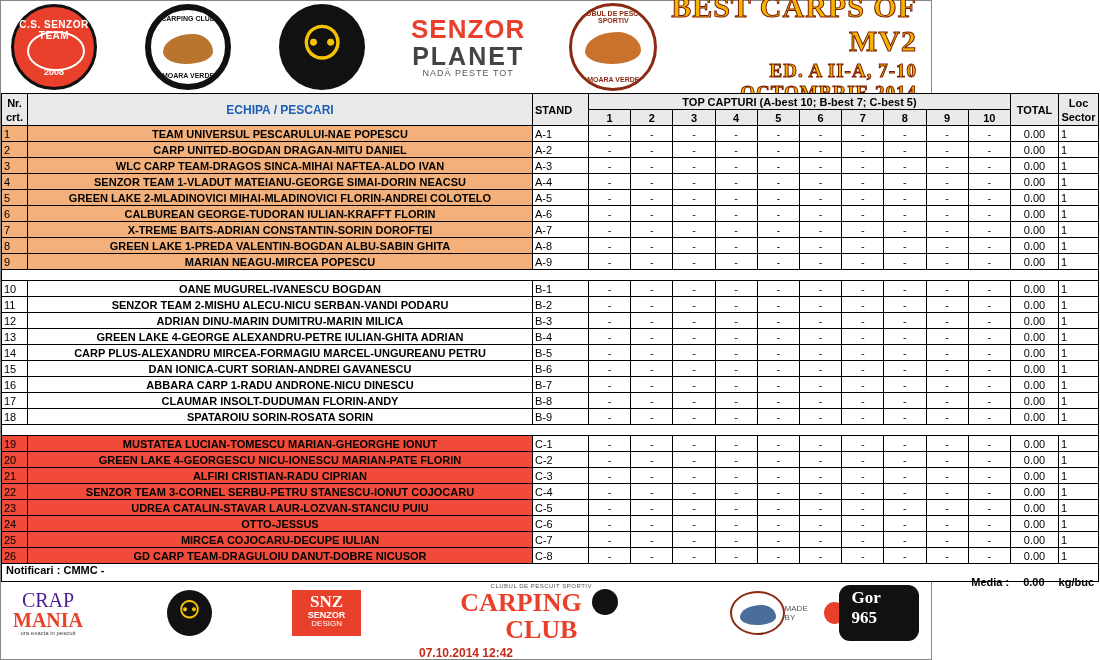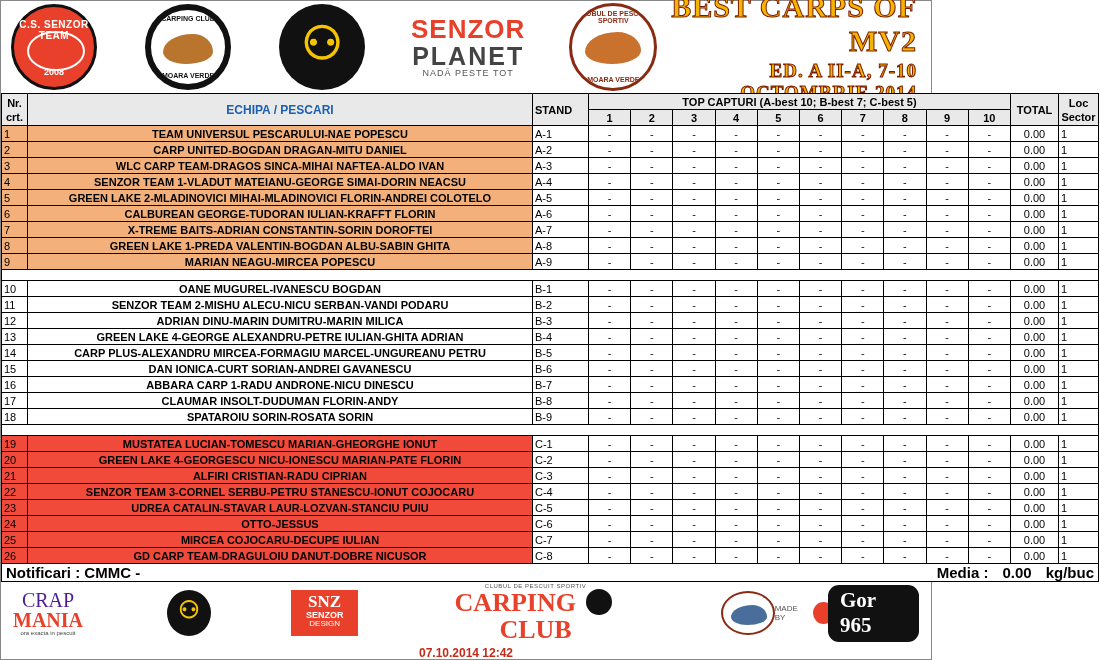--- a/index.html
+++ b/index.html
@@ -227,28 +227,29 @@
     background: #ffffff;
     height: 11px; border-left: 1px solid #000; border-right: 1px solid #000;
     border-top: 1px solid #000; border-bottom: 1px solid #000;
   }
   td.team-name { font-weight: bold; font-size: 11px; color: #000; }
   td.dash { color: #111; }
 
   
   .notif-bar {
     position: relative; z-index: 10;
-    display: flex; align-items: flex-end;
+    display: flex; align-items: flex-start;
     height: 18px;
-    font-size: 15px; font-weight: bold;
+    font-size: 11px; font-weight: bold;
     padding: 0 4px;
     border-left: 1px solid #000; border-right: 1px solid #000;
     border-bottom: 1px solid #000;
     width: 1098px;
     background: #fff;
+    flex-direction: column;
   }
   .notif-bar .right { margin-left: auto; display: flex; gap: 14px; }
 
   
   .sponsors {
     position: relative; z-index: 10;
     height: 62px;
     display: flex; align-items: center;
     background: #fff;
     padding: 0 12px;
@@ -285,22 +286,22 @@
     background: #fff; border: 2px solid #8a2a12; position: relative;
   }
   .sp-mv2 .f {
     position: absolute; left: 8px; top: 12px; width: 36px; height: 20px;
     background: #4a6e9c; border-radius: 60% 40% 55% 45% / 60% 60% 40% 40%;
   }
   .sp-gor { margin-left: auto; display: flex; align-items: center; }
   .sp-gor .made { font-size: 8px; color: #555; margin-right: 4px; }
   .sp-gor .dot { width: 22px; height: 22px; border-radius: 50%; background:#e8402a; margin-right: -6px; }
   .sp-gor .pill {
-    background: #111; color: #fff; font-weight: bold; font-size: 21px;
-    padding: 3px 10px 4px 12px; border-radius: 11px;
+    background: #111; color: #fff; font-weight: bold; font-size: 17px;
+    padding: 3px 10px 13px 12px; border-radius: 11px;
     font-family: "Liberation Serif", serif;
   }
 
   .timestamp {
     position: relative; z-index: 10;
     text-align: center;
     font-size: 12px; font-weight: bold;
     color: #c42a18;
     padding-top: 2px;
   }

